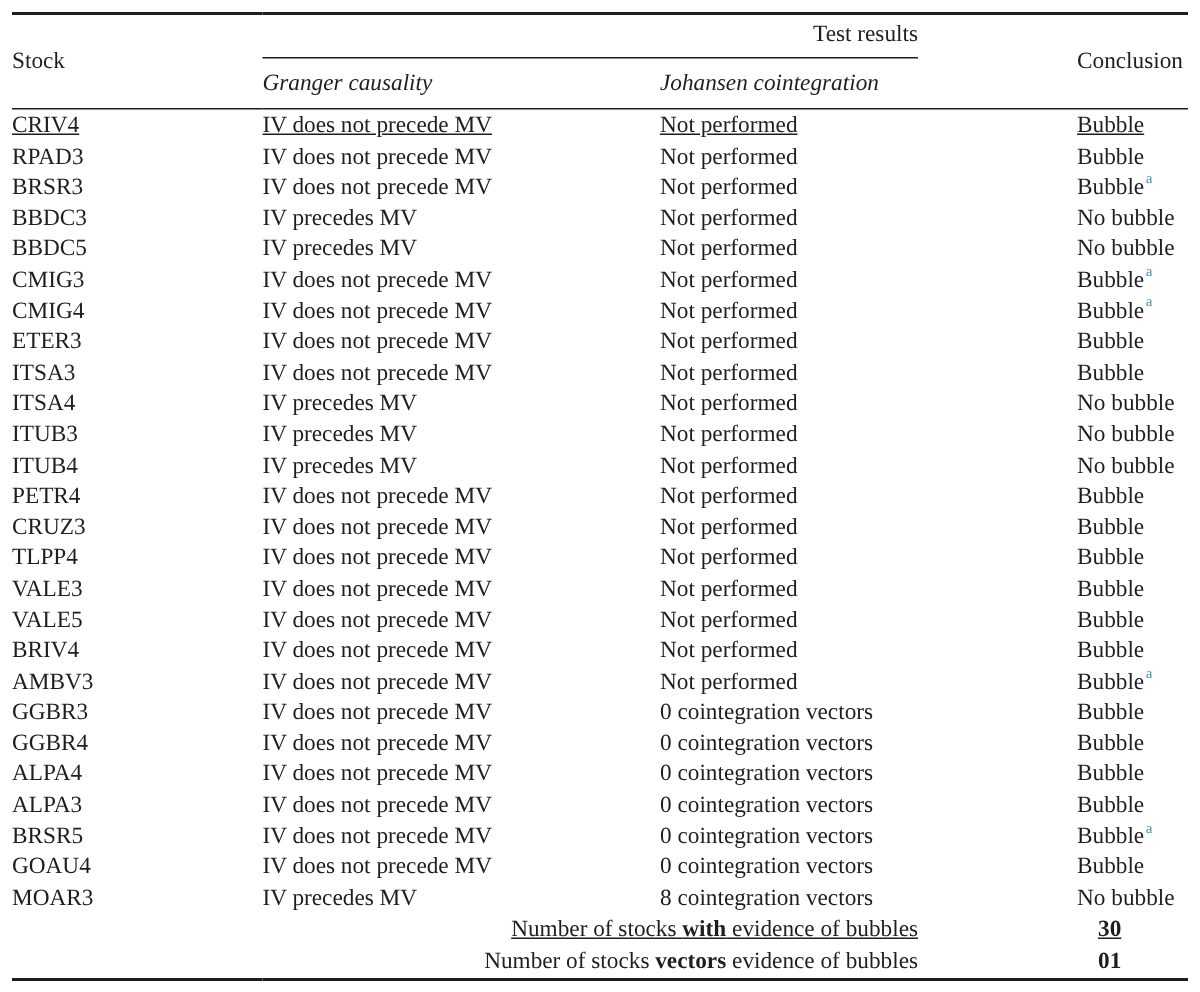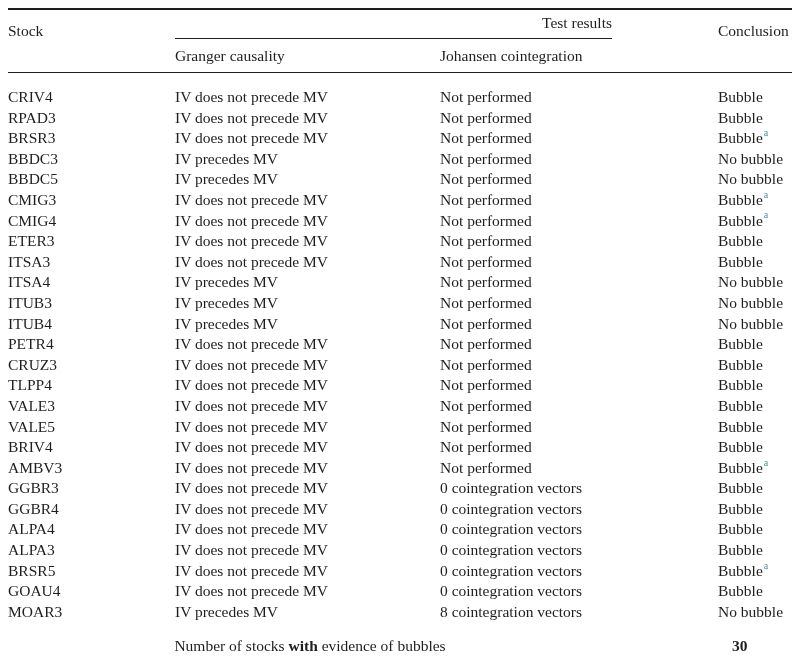--- a/index.html
+++ b/index.html
@@ -23,46 +23,47 @@
     font-weight:normal;
     text-align:left;
     vertical-align:top;
     padding:0;
     font-size:15.5px;
     white-space:nowrap;
     overflow:visible;
   }
   
   th.corner {
-    padding-top:10px;
+    padding-top:20px;
     line-height:21px;
   }
   th.span-test {
     padding-top:2px;
     padding-right:106px;   
   }
   th.span-test .span-inner {
     text-align:right;
     line-height:21px;
     padding-bottom:5px;
     border-bottom:1px solid var(--text-color);
   }
   
   th.subhead {
     padding-top:7px;
     padding-bottom:6px;
     line-height:20px;
+    font-style:italic;
   }
   .rule { border-bottom:1px solid var(--text-color); }
   
   tbody td { line-height:20.6px; }
-  tbody tr:first-child td { padding-top:14px; }
+  tbody tr:first-child td { padding-top:1px;text-decoration:underline; }
   
   td.summary-label {
-    text-align:center;
+    text-align:right;
     padding-right:106px;
     line-height:20.6px;
   }
   td.summary-label .bold-word { font-weight:bold; }
   td.summary-value {
     font-weight:bold;
     padding-left:14px;
     line-height:20.6px;
   }
   sup.fnote {

